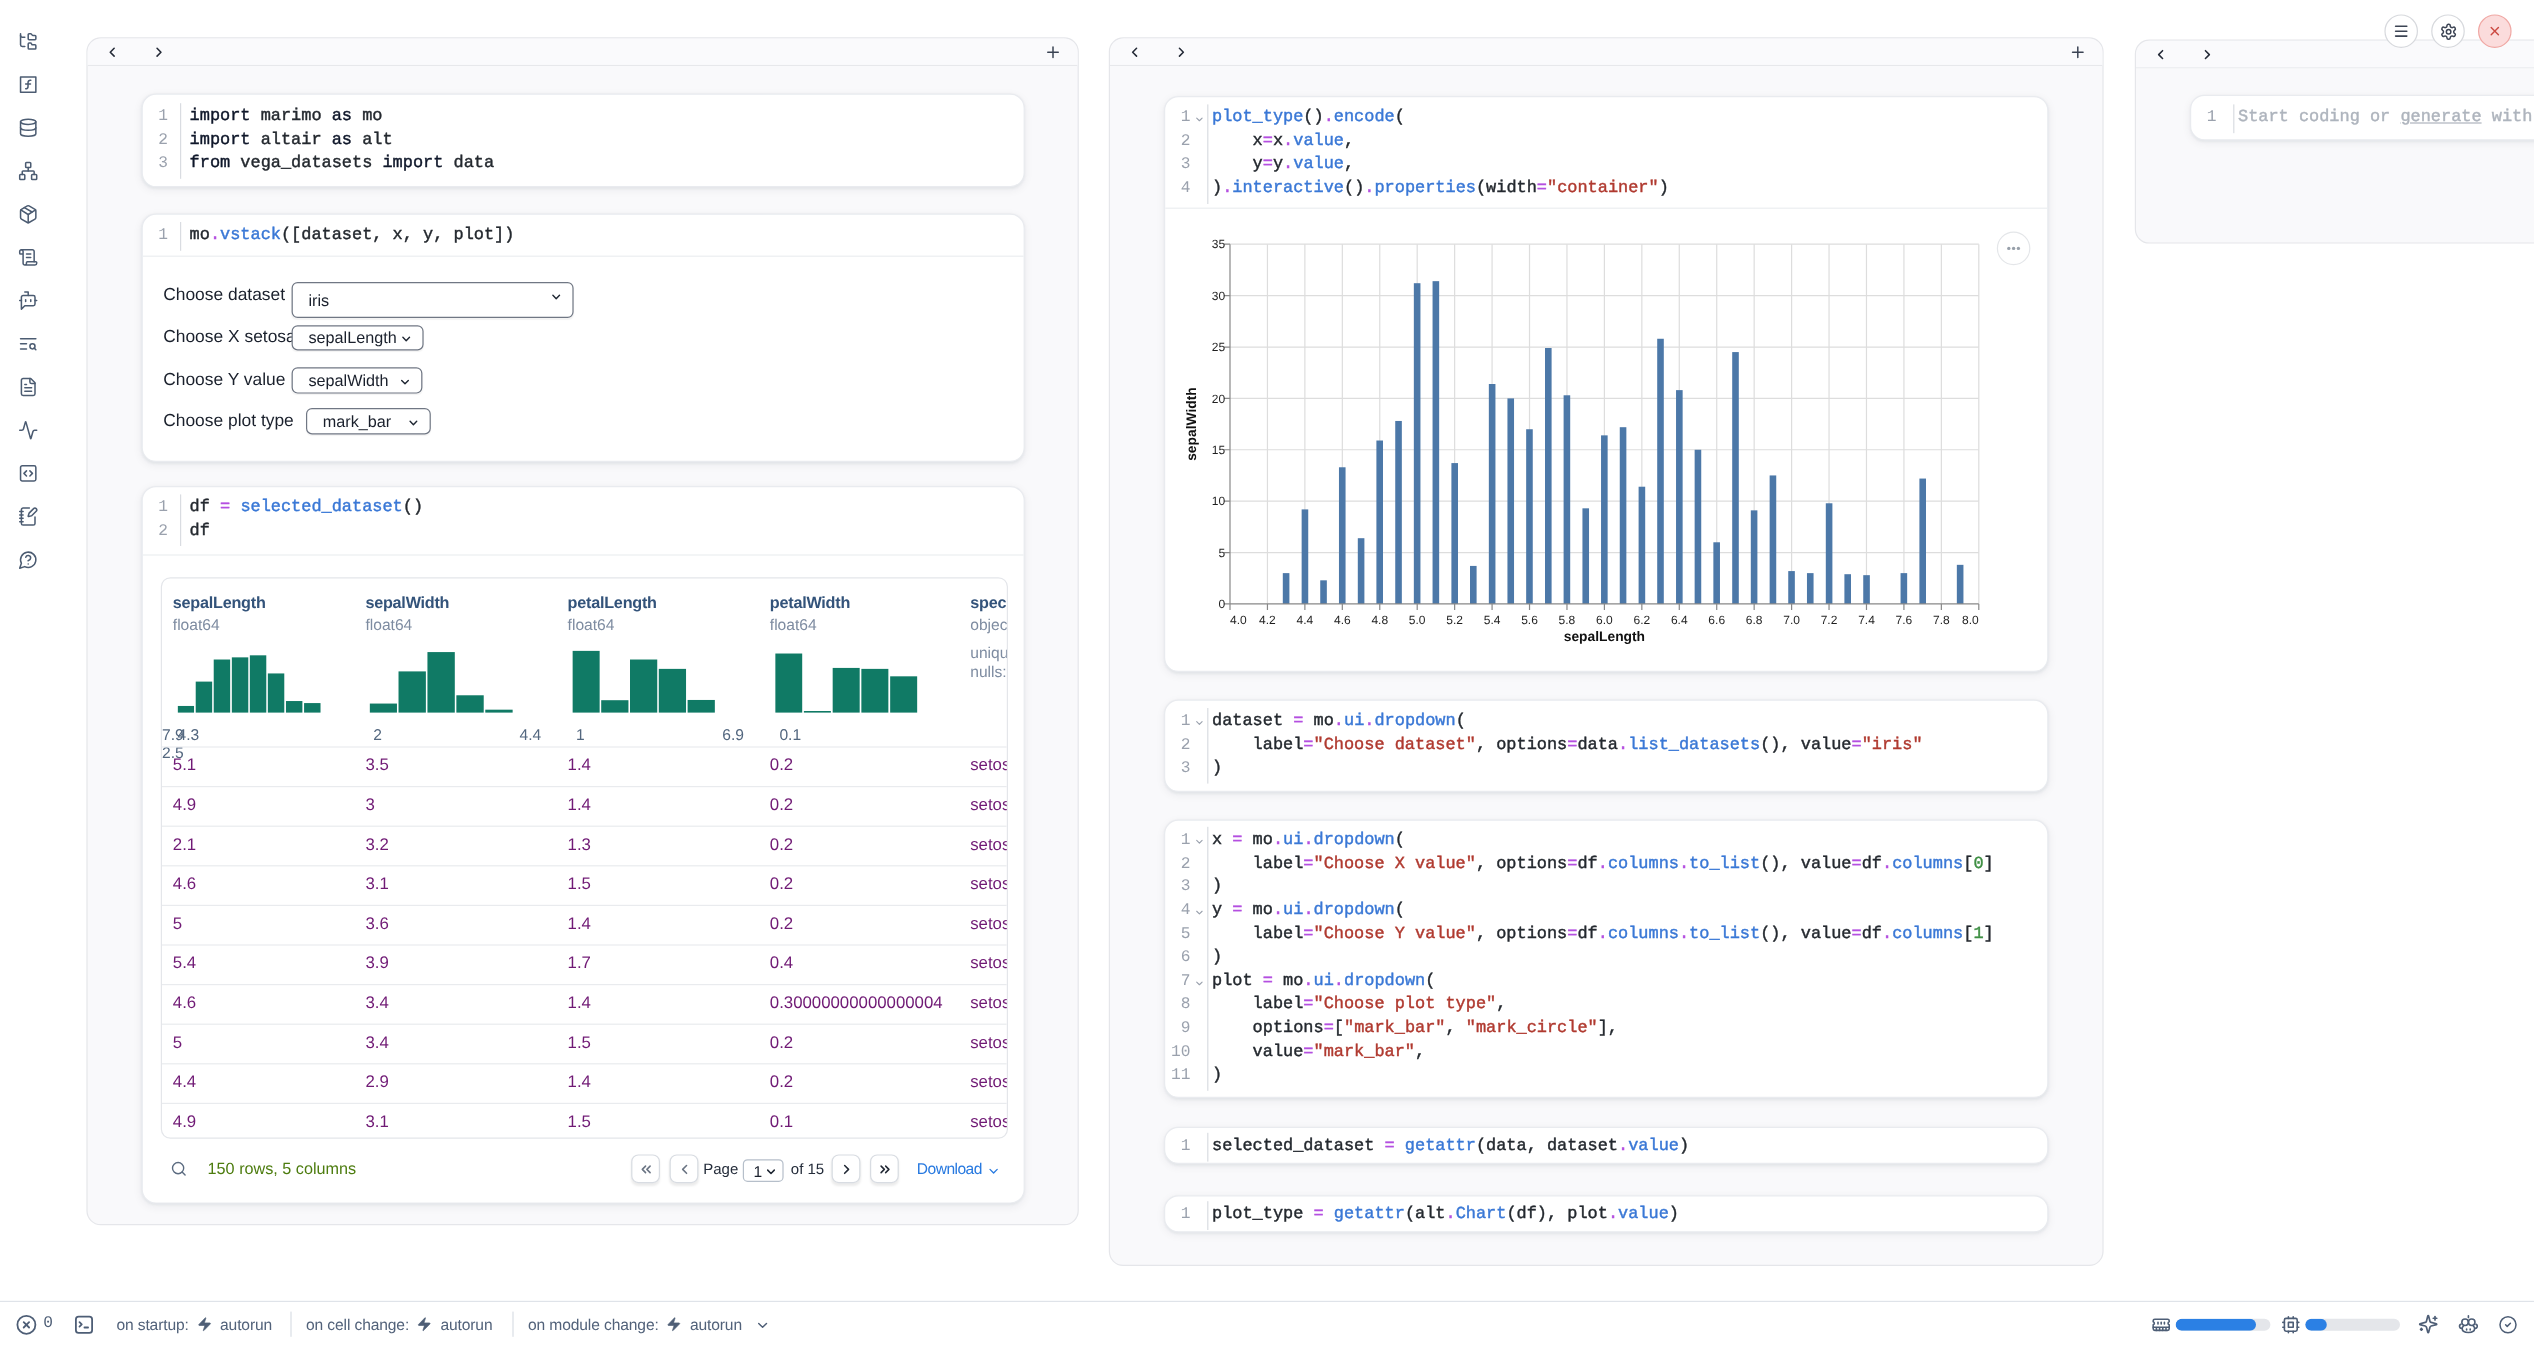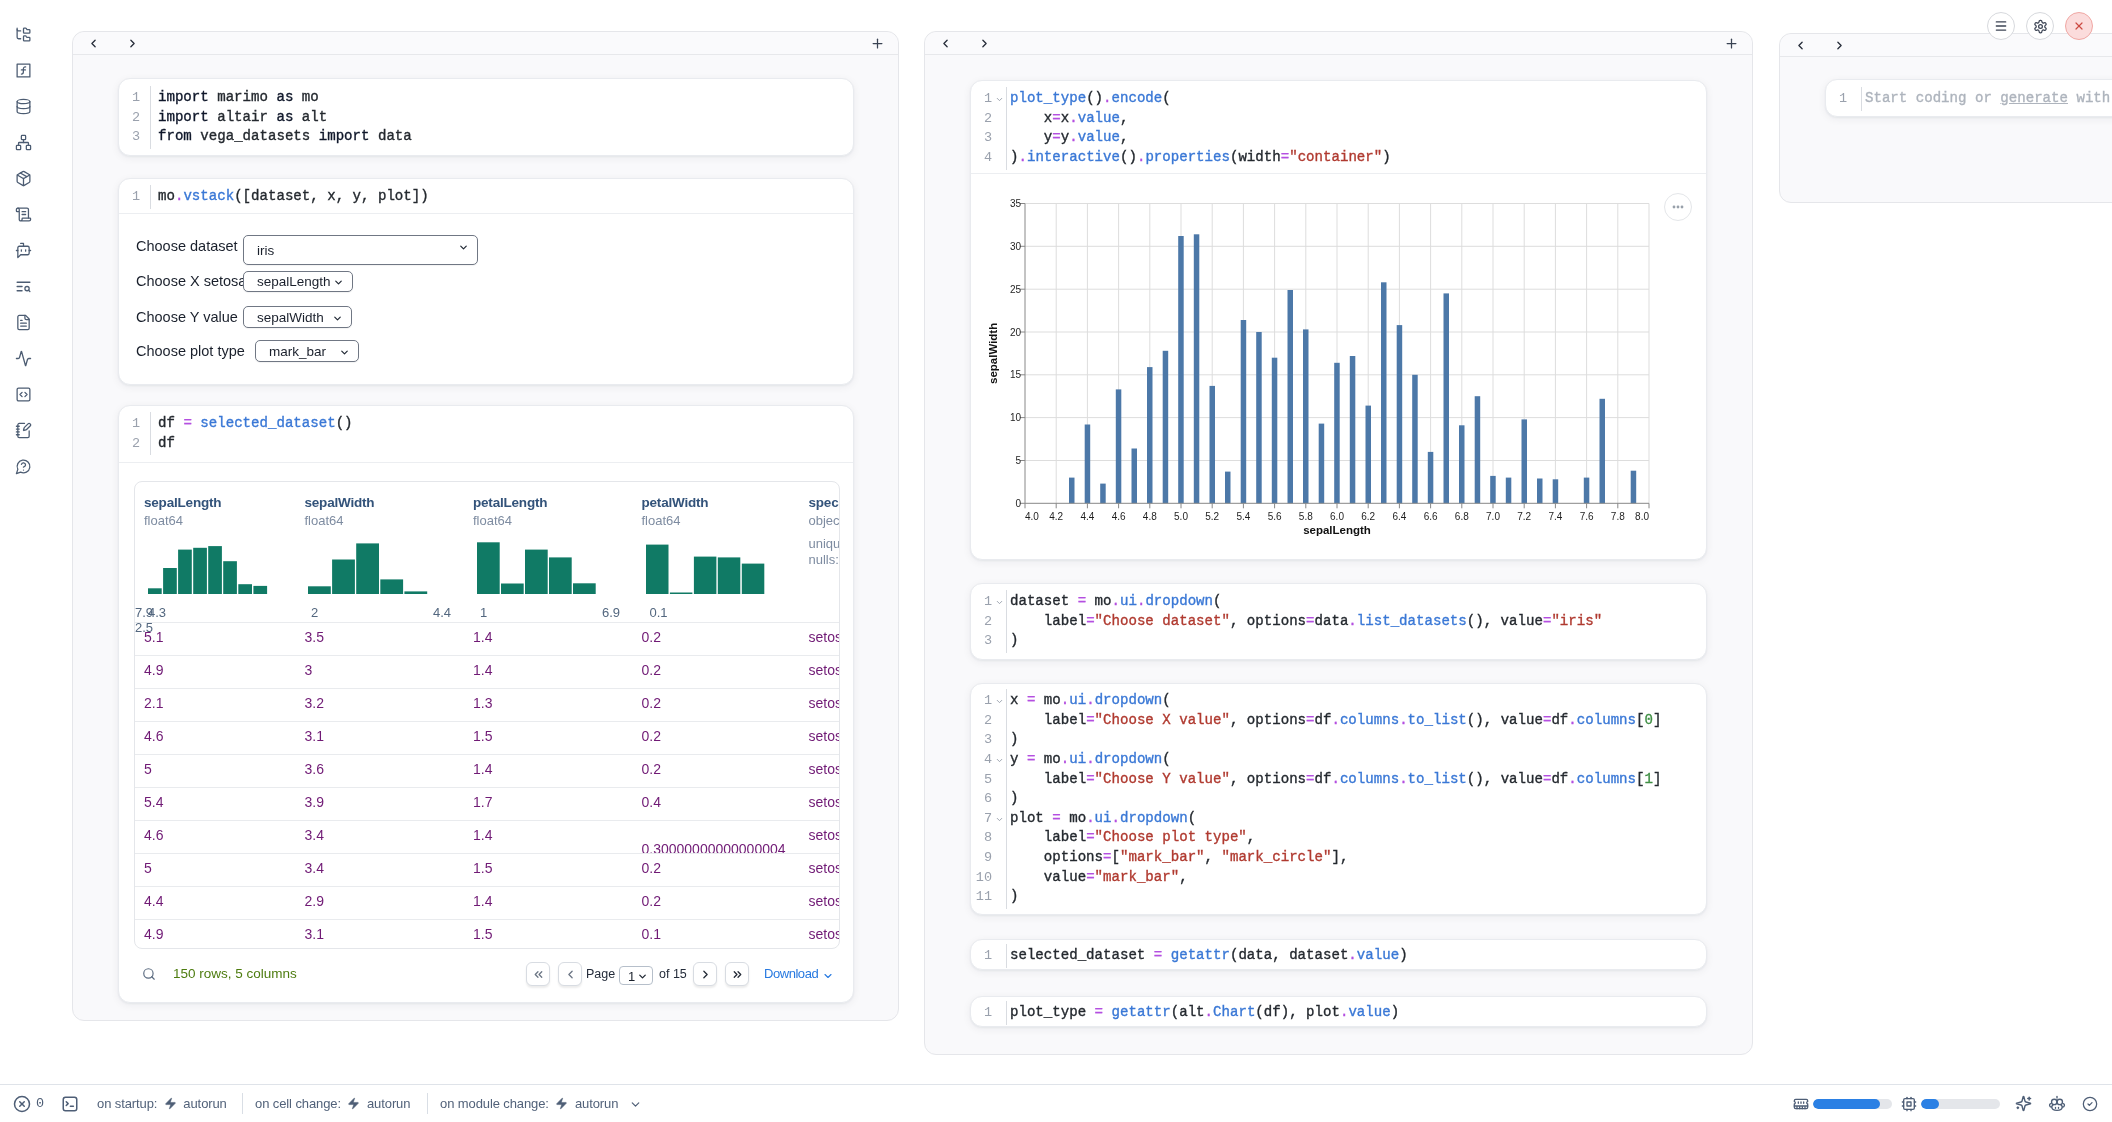--- a/index.html
+++ b/index.html
@@ -278,21 +278,21 @@
       <div class="rowsep" style="top:304.5px"></div>
       <div class="abs tnum" style="left:9px;top:312.0px">5.4</div>
       <div class="abs tnum" style="left:169.5px;top:312.0px">3.9</div>
       <div class="abs tnum" style="left:338px;top:312.0px">1.7</div>
       <div class="abs tnum" style="left:506.5px;top:312.0px">0.4</div>
       <div class="abs tnum" style="left:673.5px;top:312.0px">setosa</div>
       <div class="rowsep" style="top:337.5px"></div>
       <div class="abs tnum" style="left:9px;top:345.0px">4.6</div>
       <div class="abs tnum" style="left:169.5px;top:345.0px">3.4</div>
       <div class="abs tnum" style="left:338px;top:345.0px">1.4</div>
-      <div class="abs tnum" style="left:506.5px;top:359px">0.30000000000000004</div>
+      <div class="abs tnum" style="left:506.5px;top:345.0px">0.30000000000000004</div>
       <div class="abs tnum" style="left:673.5px;top:345.0px">setosa</div>
       <div class="rowsep" style="top:370.5px"></div>
       <div class="abs tnum" style="left:9px;top:378.0px">5</div>
       <div class="abs tnum" style="left:169.5px;top:378.0px">3.4</div>
       <div class="abs tnum" style="left:338px;top:378.0px">1.5</div>
       <div class="abs tnum" style="left:506.5px;top:378.0px">0.2</div>
       <div class="abs tnum" style="left:673.5px;top:378.0px">setosa</div>
       <div class="rowsep" style="top:403.5px"></div>
       <div class="abs tnum" style="left:9px;top:411.0px">4.4</div>
       <div class="abs tnum" style="left:169.5px;top:411.0px">2.9</div>

